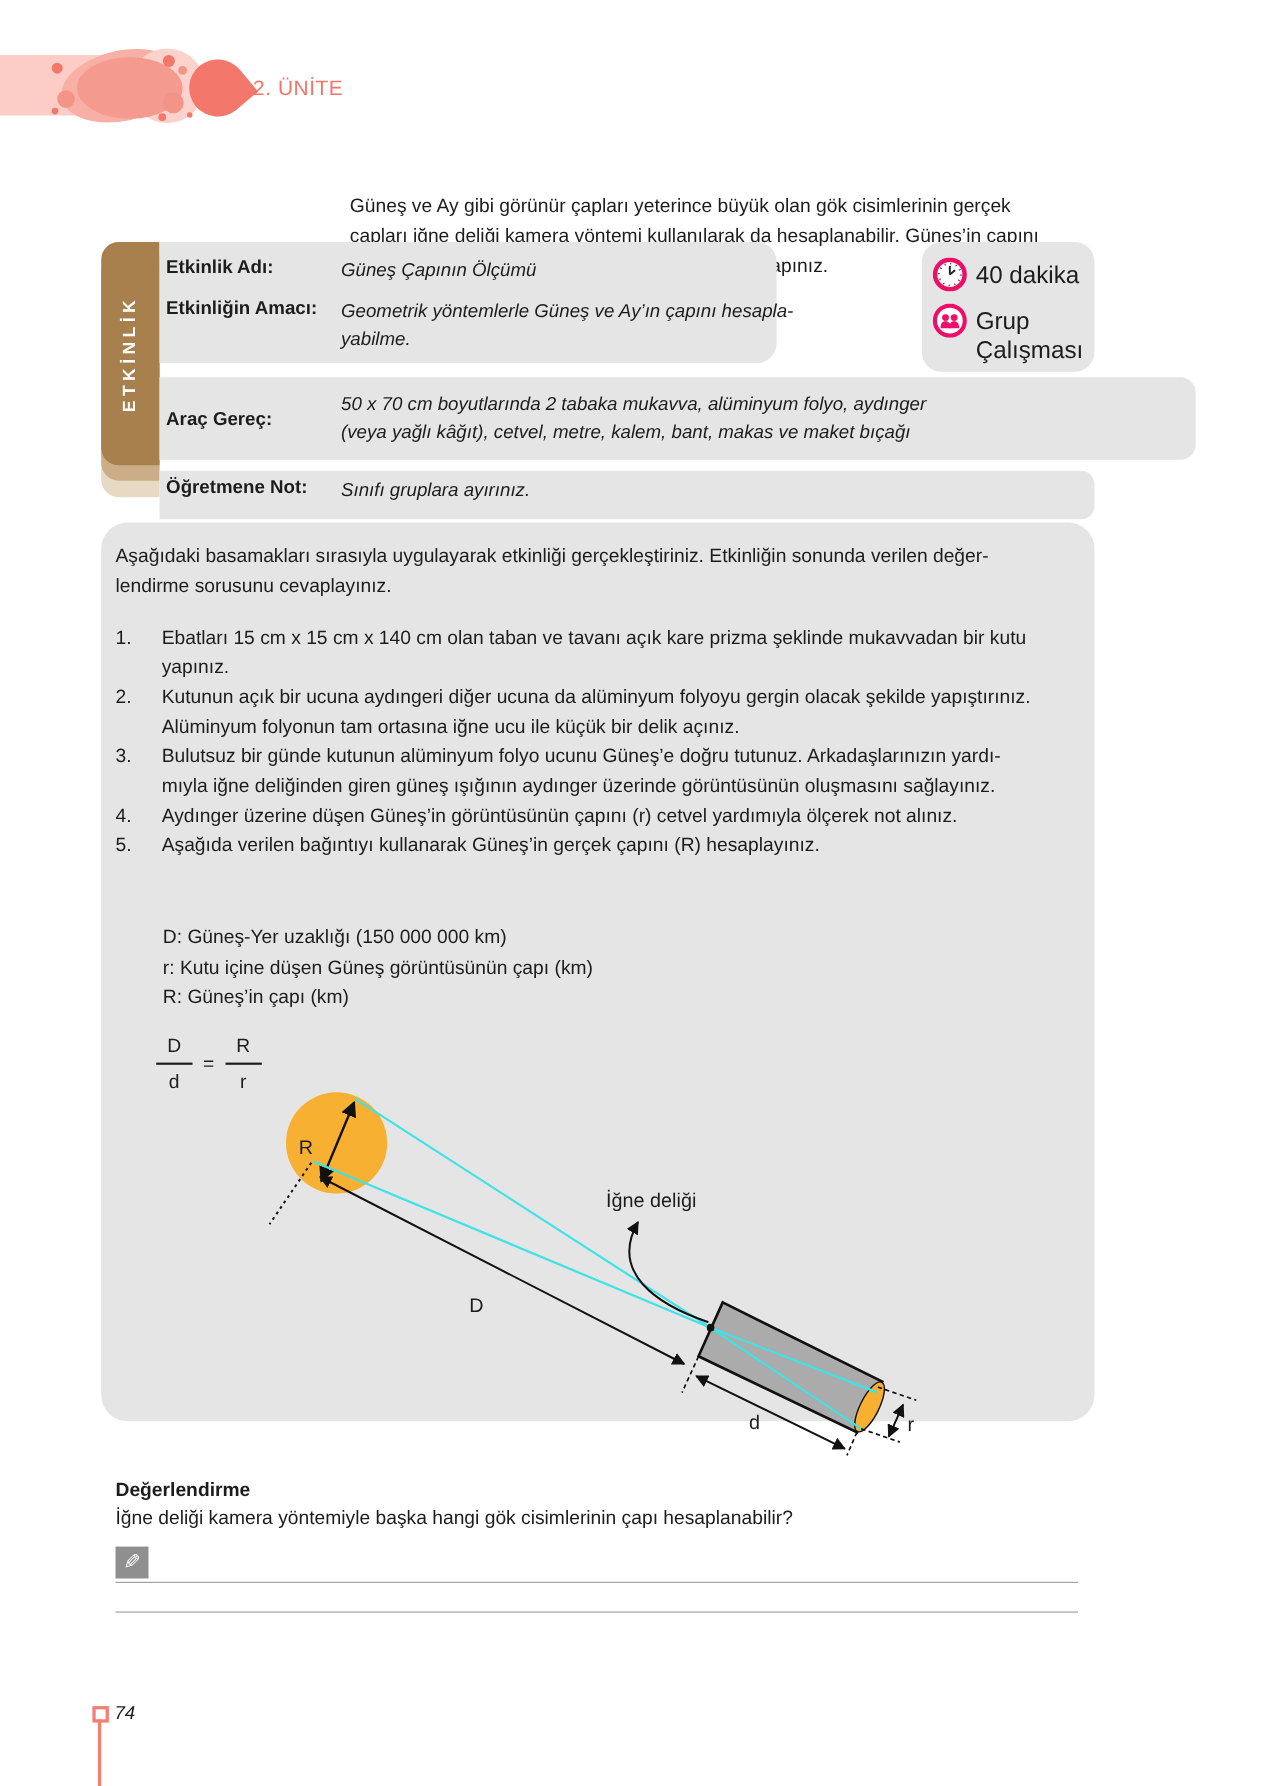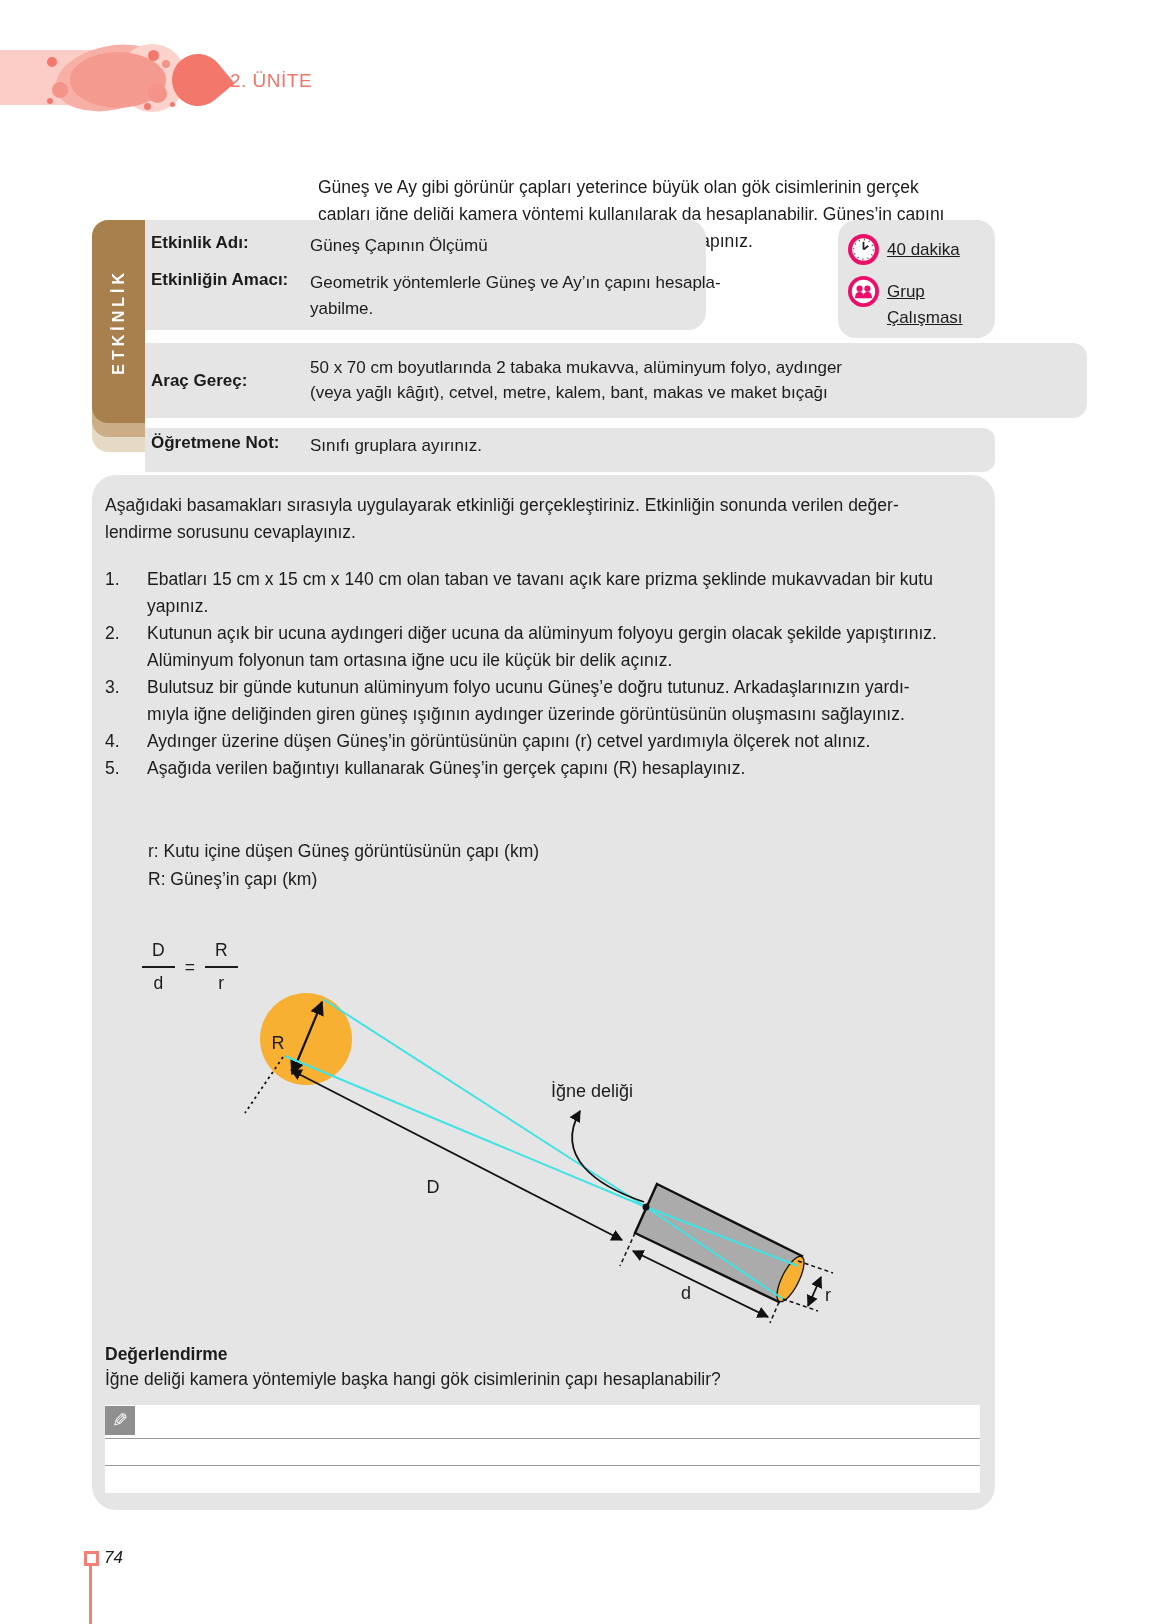--- a/index.html
+++ b/index.html
@@ -31,27 +31,27 @@
   .tab-brown{left:92px;top:220px;width:53px;height:203px;background:#A8804E;border-radius:16px 0 0 16px;
     display:flex;align-items:center;justify-content:center;}
   .tab-brown span{writing-mode:vertical-rl;transform:rotate(180deg);color:#fff;font-weight:700;
     font-size:16px;letter-spacing:4px;}
   .gbox{background:#E5E5E5;}
   .box-head{left:145px;top:220px;width:561px;height:110px;border-radius:0 18px 18px 0;}
   .box-meta{left:838px;top:220px;width:157px;height:118px;border-radius:18px;}
   .box-tools{left:145px;top:343px;width:942px;height:75px;border-radius:0 14px 14px 0;}
   .box-note{left:145px;top:428px;width:850px;height:44px;border-radius:0 12px 12px 0;}
   .fld-label{font-size:17px;font-weight:700;}
-  .fld-value{font-size:17px;line-height:26px;}
+  .fld-value{font-size:17px;line-height:26px;font-style:italic;}
   .meta-row{position:absolute;left:10px;display:flex;align-items:flex-start;}
-  .meta-txt{font-size:17px;line-height:26px;margin-left:8px;padding-top:3px;text-decoration:underline;}
+  .meta-txt{font-size:22px;line-height:26px;margin-left:8px;padding-top:3px;}
   .icon-badge{width:31px;height:31px;flex:none;}
 
   
-  .main-panel{left:92px;top:475px;width:903px;height:1035px;background:#E5E5E5;border-radius:24px;}
+  .main-panel{left:92px;top:475px;width:903px;height:817px;background:#E5E5E5;border-radius:24px;}
   .main-panel .inner{position:absolute;font-size:17.5px;line-height:27px;}
   .steps{left:13px;top:91px;width:882px;}
   .step{display:flex;}
   .step .num{width:42px;flex:none;}
   .step .txt{flex:1;}
   .defs{left:56px;top:363px;width:700px;}
   .defs div{height:27.5px;}
   .formula{left:50px;top:462px;display:flex;align-items:center;font-size:19px;}
   .frac{display:inline-flex;flex-direction:column;align-items:center;}
   .frac .ntop{padding:0 10px 2px 10px;border-bottom:2px solid #1c1c1c;}
@@ -174,20 +174,21 @@
       <span class="num">4.</span>
       <span class="txt pre">Aydınger üzerine düşen Güneş’in görüntüsünün çapını (r) cetvel yardımıyla ölçerek not alınız.</span>
     </div>
     <div class="step">
       <span class="num">5.</span>
       <span class="txt pre">Aşağıda verilen bağıntıyı kullanarak Güneş’in gerçek çapını (R) hesaplayınız.</span>
     </div>
   </div>
 
   <div class="inner defs">
+    <div>D: Güneş-Yer uzaklığı (150 000 000 km)</div>
     <div>r: Kutu içine düşen Güneş görüntüsünün çapı (km)</div>
     <div>R: Güneş’in çapı (km)</div>
   </div>
 
   <div class="inner formula">
     <span class="frac">
       <span class="ntop">D</span>
       <span class="nbot">d</span>
     </span>
     <span class="eq">=</span>

